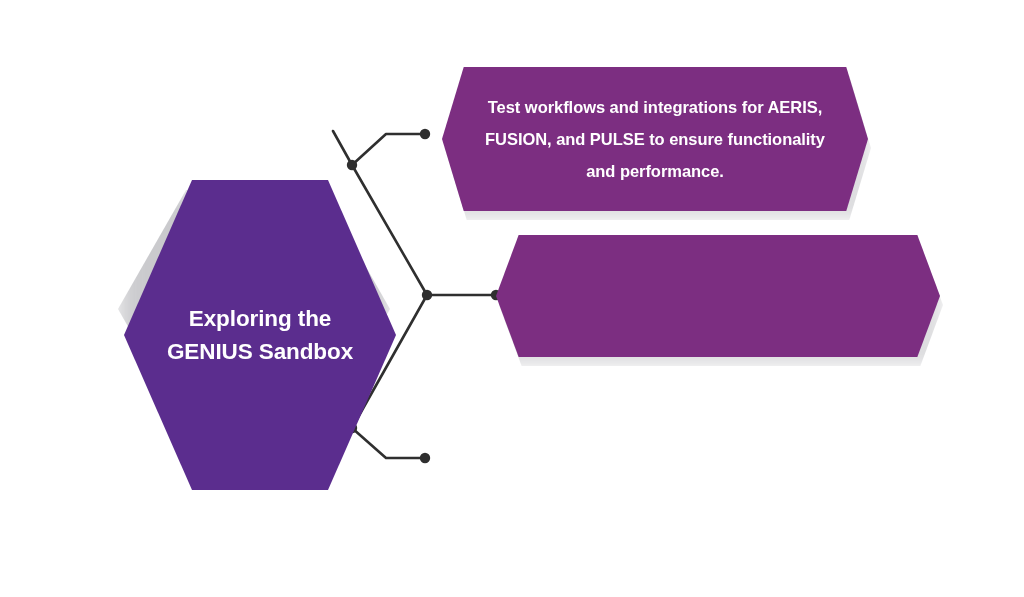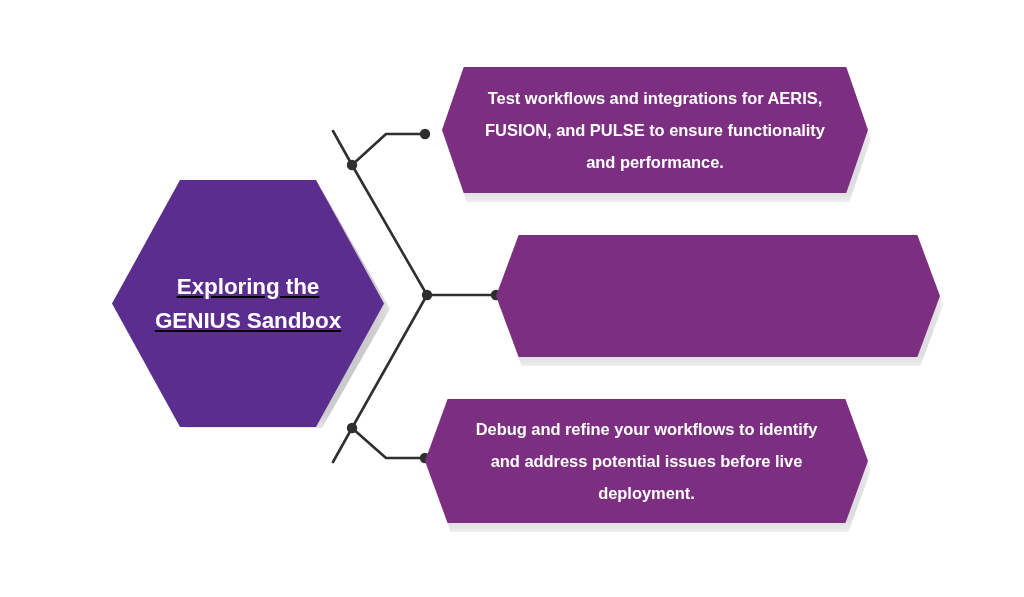--- a/index.html
+++ b/index.html
@@ -41,29 +41,28 @@
     top: 14px;
     width: 272px;
     height: 238px;
     background: #b9b9bd;
     clip-path: polygon(25% 0%, 75% 0%, 100% 50%, 75% 100%, 25% 100%, 0% 50%);
     filter: blur(11px);
     opacity: 0.75;
   }
   .hex-center {
     position: absolute;
-    left: 4px;
+    left: 16px;
     top: 4px;
     width: 272px;
-    height: 247px;
+    height: 310px;
     clip-path: polygon(25% 0%, 75% 0%, 100% 50%, 75% 100%, 25% 100%, 0% 50%);
     display: flex;
     align-items: center;
     justify-content: center;
-    text-decoration: underline;
   }
   .hex-center-title {
     color: #ffffff;
     font-size: 22.5px;
     font-weight: bold;
     line-height: 1.48;
     text-align: center;
     letter-spacing: -0.1px;
     width: 200px;
     white-space: pre-line;
@@ -100,21 +99,21 @@
     color: #ffffff;
     font-size: 16.5px;
     font-weight: bold;
     line-height: 1.95;
     text-align: center;
     letter-spacing: -0.05px;
     width: 355px;
     white-space: pre-line;
   }
 
-  #callout-0 { left: 442px; top: 67px;  width: 426px; height: 126px; }
+  #callout-0 { left: 442px; top: 67px;  width: 426px; height: 144px; }
   #callout-1 { left: 496px; top: 235px; width: 444px; height: 122px; }
   #callout-2 { left: 425px; top: 399px; width: 443px; height: 124px; }
 </style>
 </head>
 <body>
 
 <div id="stage">
 
   <svg id="connector-layer" viewBox="0 0 1024 597" width="1024" height="597">
     <g fill="none" stroke="#2f2f2f" stroke-width="2.6" stroke-linecap="round" stroke-linejoin="round">
@@ -151,21 +150,14 @@
     <div class="callout-text">Test workflows and integrations for AERIS,
 FUSION, and PULSE to ensure functionality
 and performance.</div>
   </div>
 
   <div class="callout" id="callout-1">
     <div class="callout-shadow"></div>
     <div class="callout-shape" style="background: rgb(124, 46, 129);"></div>
   </div>
 
-  <div class="callout" id="callout-2">
-    <div class="callout-shadow"></div>
-    <div class="callout-shape" style="background: rgb(124, 46, 129);"></div>
-    <div class="callout-text">Debug and refine your workflows to identify
-and address potential issues before live
-deployment.</div>
-  </div>
 
 </div>
 
 </body></html>

